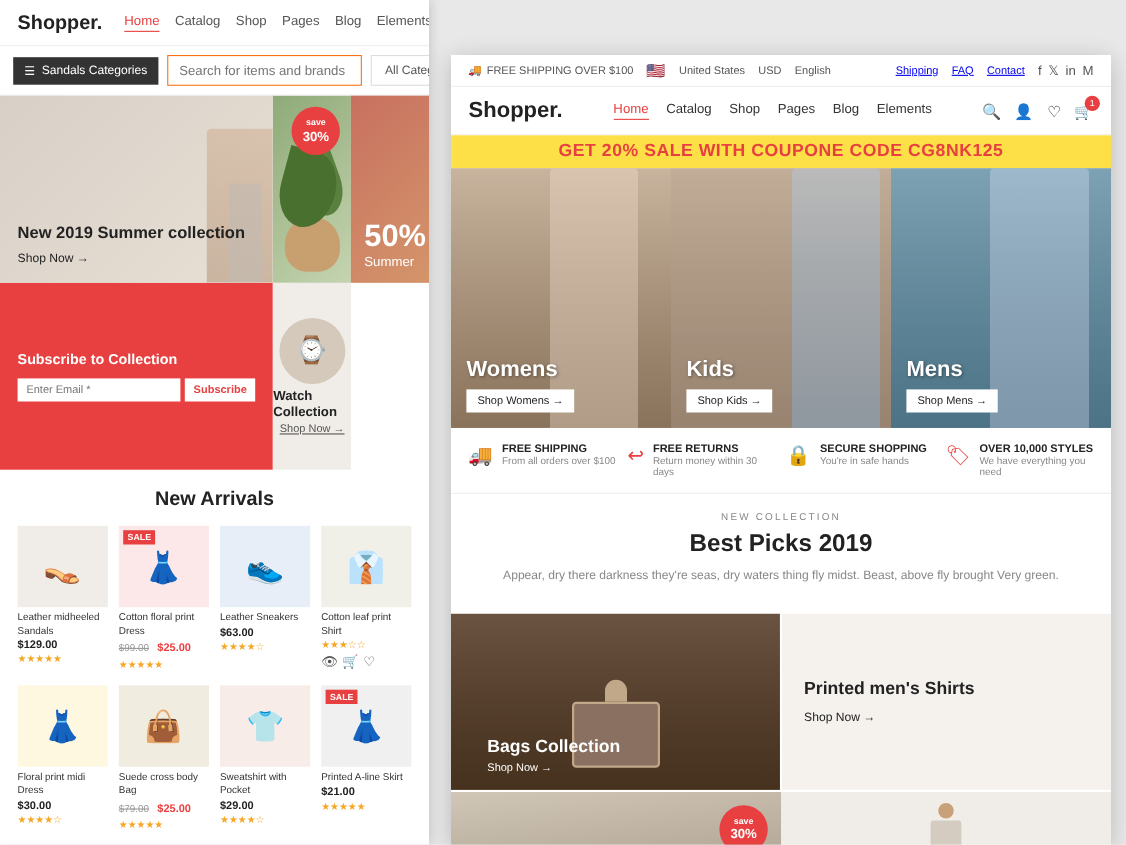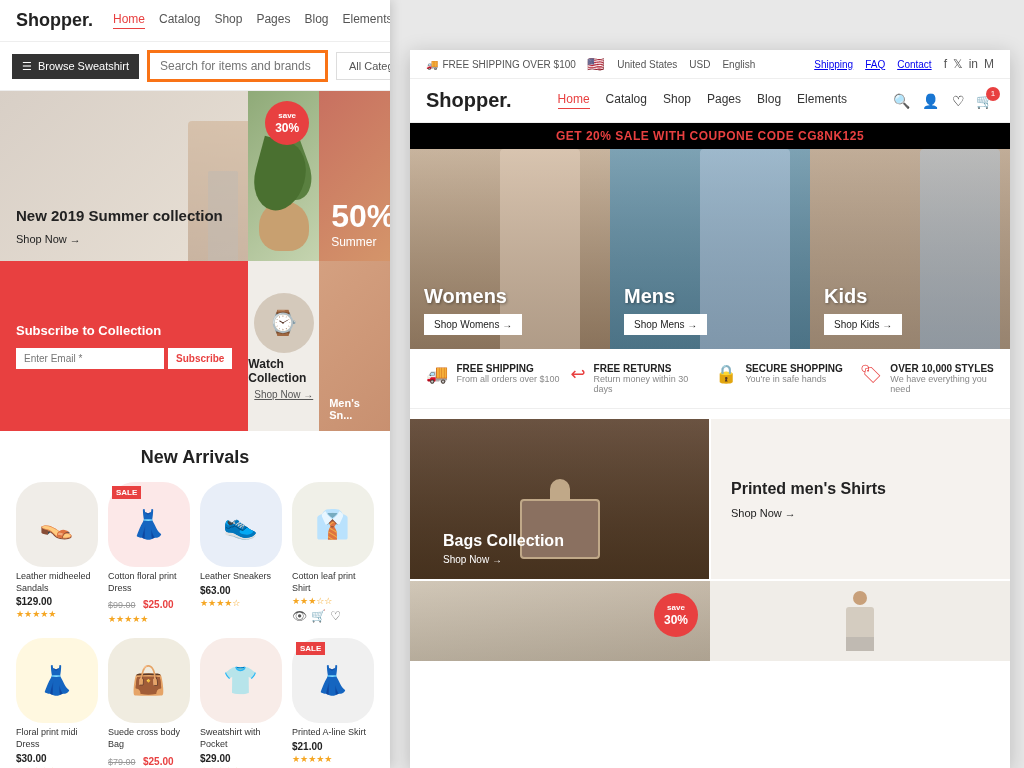--- a/index.html
+++ b/index.html
@@ -51,21 +51,21 @@
       padding: 6px 10px;
       font-size: 11px;
       cursor: pointer;
       display: flex;
       align-items: center;
       gap: 6px;
       white-space: nowrap;
     }
     .search-input-left {
       flex: 1;
-      border: 3px solid #f97316;
+      border: 1px solid #f97316;
       padding: 6px 10px;
       font-size: 12px;
       color: #999;
     }
     .category-select {
       border: 1px solid #ddd;
       padding: 6px 8px;
       font-size: 11px;
       color: #555;
       background: #fff;
@@ -139,21 +139,21 @@
     .hero-stripe {
       grid-column: 3 / 4;
       grid-row: 1 / 2;
       background: linear-gradient(135deg, #c4796c, #d4956a);
       display: flex;
       flex-direction: column;
       justify-content: flex-end;
       padding: 12px;
     }
     .hero-stripe .big-pct {
-      font-size: 32px;
+      font-size: 28px;
       font-weight: 800;
       color: #fff;
       text-align: right;
     }
     .hero-stripe .label { font-size: 12px; color: #fff; }
 
     .subscribe-cell {
       grid-column: 1 / 2;
       grid-row: 2 / 3;
       background: #e84040;
@@ -247,28 +247,27 @@
     .products-grid {
       display: grid;
       grid-template-columns: repeat(4, 1fr);
       gap: 10px;
     }
     .product-card {
       position: relative;
     }
     .product-img {
       width: 100%;
-      height: 85px;
+      height: 74px;
       background: #f0ede8;
       display: flex;
       align-items: center;
       justify-content: center;
       font-size: 28px;
       position: relative;
-      border-radius: 27px;
     }
     .sale-badge {
       position: absolute;
       top: 4px;
       left: 4px;
       background: #e84040;
       color: #fff;
       font-size: 8px;
       font-weight: 700;
       padding: 2px 4px;
@@ -354,34 +353,34 @@
       width: 14px;
       height: 14px;
       font-size: 8px;
       display: flex;
       align-items: center;
       justify-content: center;
     }
 
     
     .promo-banner {
-      background: #000000;
+      background: #fde047;
       color: #fff;
       text-align: center;
       padding: 6px;
-      font-size: 12px;
+      font-size: 16px;
       letter-spacing: 0.5px;
     }
     .promo-banner span { color: #e84040; font-weight: 700; }
 
     
     .hero-images {
       display: grid;
       grid-template-columns: 1fr 1fr 1fr;
-      height: 200px;
+      height: 236px;
     }
     .hero-img-card {
       position: relative;
       overflow: hidden;
       display: flex;
       align-items: flex-end;
       padding: 14px;
     }
     .hero-img-card.womens {
       background: linear-gradient(to bottom, rgba(200,180,160,0.3), rgba(160,130,100,0.6)), #c8b49c;
@@ -541,21 +540,21 @@
       <a href="#">Pages</a>
       <a href="#">Blog</a>
       <a href="#">Elements</a>
     </nav>
 
   </div>
 
   <div class="left-search-bar">
     <button class="hamburger-btn">
       <span>☰</span>
-      <span>Browse Sweatshirt</span>
+      <span>Sandals Categories</span>
     </button>
     <input class="search-input-left" type="text" placeholder="Search for items and brands" style="">
     <select class="category-select">
       <option>All Categories</option>
     </select>
 
   </div>
 
   <div class="hero-grid">
 
@@ -595,24 +594,20 @@
         <button>Subscribe</button>
       </div>
     </div>
 
     <div class="watch-cell">
       <div class="watch-circle">⌚</div>
       <h4>Watch Collection</h4>
       <a href="#" class="shop-now">Shop Now →</a>
     </div>
 
-    <div class="mens-cell">
-      <div style="position:absolute;top:0;left:0;right:0;bottom:0;background:linear-gradient(135deg,#d4a080,#c89070);"></div>
-      <span class="label" style="position:relative;z-index:1;">Men's Sn...</span>
-    </div>
   </div>
 
   <div class="new-arrivals-section">
     <h2>New Arrivals</h2>
     <div class="products-grid">
 
       <div class="product-card">
         <div class="product-img">👡</div>
         <div class="product-info">
           <div class="product-name">Leather midheeled Sandals</div>
@@ -758,36 +753,36 @@
 
   <div class="hero-images">
     <div class="hero-img-card womens">
       <div style="position:absolute;top:0;left:0;right:0;bottom:0;background:linear-gradient(to bottom,rgba(200,180,160,0.2),rgba(100,80,60,0.5));"></div>
       <div style="position:absolute;top:0;right:30px;bottom:0;width:80px;background:linear-gradient(to bottom,rgba(220,200,180,0.8),rgba(180,160,140,0.9));border-radius:4px 4px 0 0;"></div>
       <div class="hero-img-content" style="position:relative;z-index:1;">
         <span class="category-label">Womens</span>
         <button class="shop-btn">Shop Womens →</button>
       </div>
     </div>
+    <div class="hero-img-card kids">
+      <div style="position:absolute;top:0;left:0;right:0;bottom:0;background:linear-gradient(to bottom,rgba(200,180,160,0.2),rgba(140,120,100,0.5));"></div>
+      <div style="position:absolute;top:0;right:10px;bottom:0;width:80px;background:linear-gradient(to bottom,rgba(180,200,220,0.5),rgba(140,160,180,0.7));border-radius:4px 4px 0 0;"></div>
+      <div class="hero-img-content" style="position:relative;z-index:1;">
+        <span class="category-label">Kids</span>
+        <button class="shop-btn">Shop Kids →</button>
+      </div>
+    </div>
     <div class="hero-img-card mens">
       <div style="position:absolute;top:0;left:0;right:0;bottom:0;background:linear-gradient(to bottom,rgba(120,160,180,0.2),rgba(60,100,120,0.5));"></div>
       <div style="position:absolute;top:0;right:20px;bottom:0;width:90px;background:linear-gradient(to bottom,rgba(180,200,220,0.6),rgba(140,160,180,0.8));border-radius:4px 4px 0 0;"></div>
       <div class="hero-img-content" style="position:relative;z-index:1;">
         <span class="category-label">Mens</span>
         <button class="shop-btn">Shop Mens →</button>
       </div>
     </div>
-    <div class="hero-img-card kids">
-      <div style="position:absolute;top:0;left:0;right:0;bottom:0;background:linear-gradient(to bottom,rgba(200,180,160,0.2),rgba(140,120,100,0.5));"></div>
-      <div style="position:absolute;top:0;right:10px;bottom:0;width:80px;background:linear-gradient(to bottom,rgba(180,200,220,0.5),rgba(140,160,180,0.7));border-radius:4px 4px 0 0;"></div>
-      <div class="hero-img-content" style="position:relative;z-index:1;">
-        <span class="category-label">Kids</span>
-        <button class="shop-btn">Shop Kids →</button>
-      </div>
-    </div>
   </div>
 
   <div class="features-bar">
     <div class="feature-item">
       <span class="feature-icon">🚚</span>
       <div class="feature-text">
         <h4>FREE SHIPPING</h4>
         <p>From all orders over $100</p>
       </div>
     </div>
@@ -807,20 +802,26 @@
     </div>
     <div class="feature-item">
       <span class="feature-icon">🏷</span>
       <div class="feature-text">
         <h4>OVER 10,000 STYLES</h4>
         <p>We have everything you need</p>
       </div>
     </div>
   </div>
 
+  <div class="best-picks-section">
+    <div class="section-label">NEW COLLECTION</div>
+    <h2>Best Picks 2019</h2>
+    <p>Appear, dry there darkness they're seas, dry waters thing fly midst.
+Beast, above fly brought Very green.</p>
+  </div>
 
   <div class="collection-grid">
 
     <div class="coll-card bags">
       <div style="position:absolute;top:0;left:0;right:0;bottom:0;background:linear-gradient(to bottom,rgba(80,60,40,0.2),rgba(60,40,20,0.7));"></div>
       <div style="position:absolute;bottom:20px;left:50%;transform:translateX(-50%);width:80px;height:60px;background:#8a7060;border-radius:4px;border:2px solid #c0a888;"></div>
       <div style="position:absolute;bottom:80px;left:50%;transform:translateX(-50%);width:20px;height:20px;background:#c0a888;border-radius:50% 50% 0 0;border:2px solid #c0a888;"></div>
       <div class="hero-img-content" style="position:relative;z-index:1;">
         <span class="coll-label">Bags Collection</span>
         <span class="coll-sub">Shop Now →</span>

